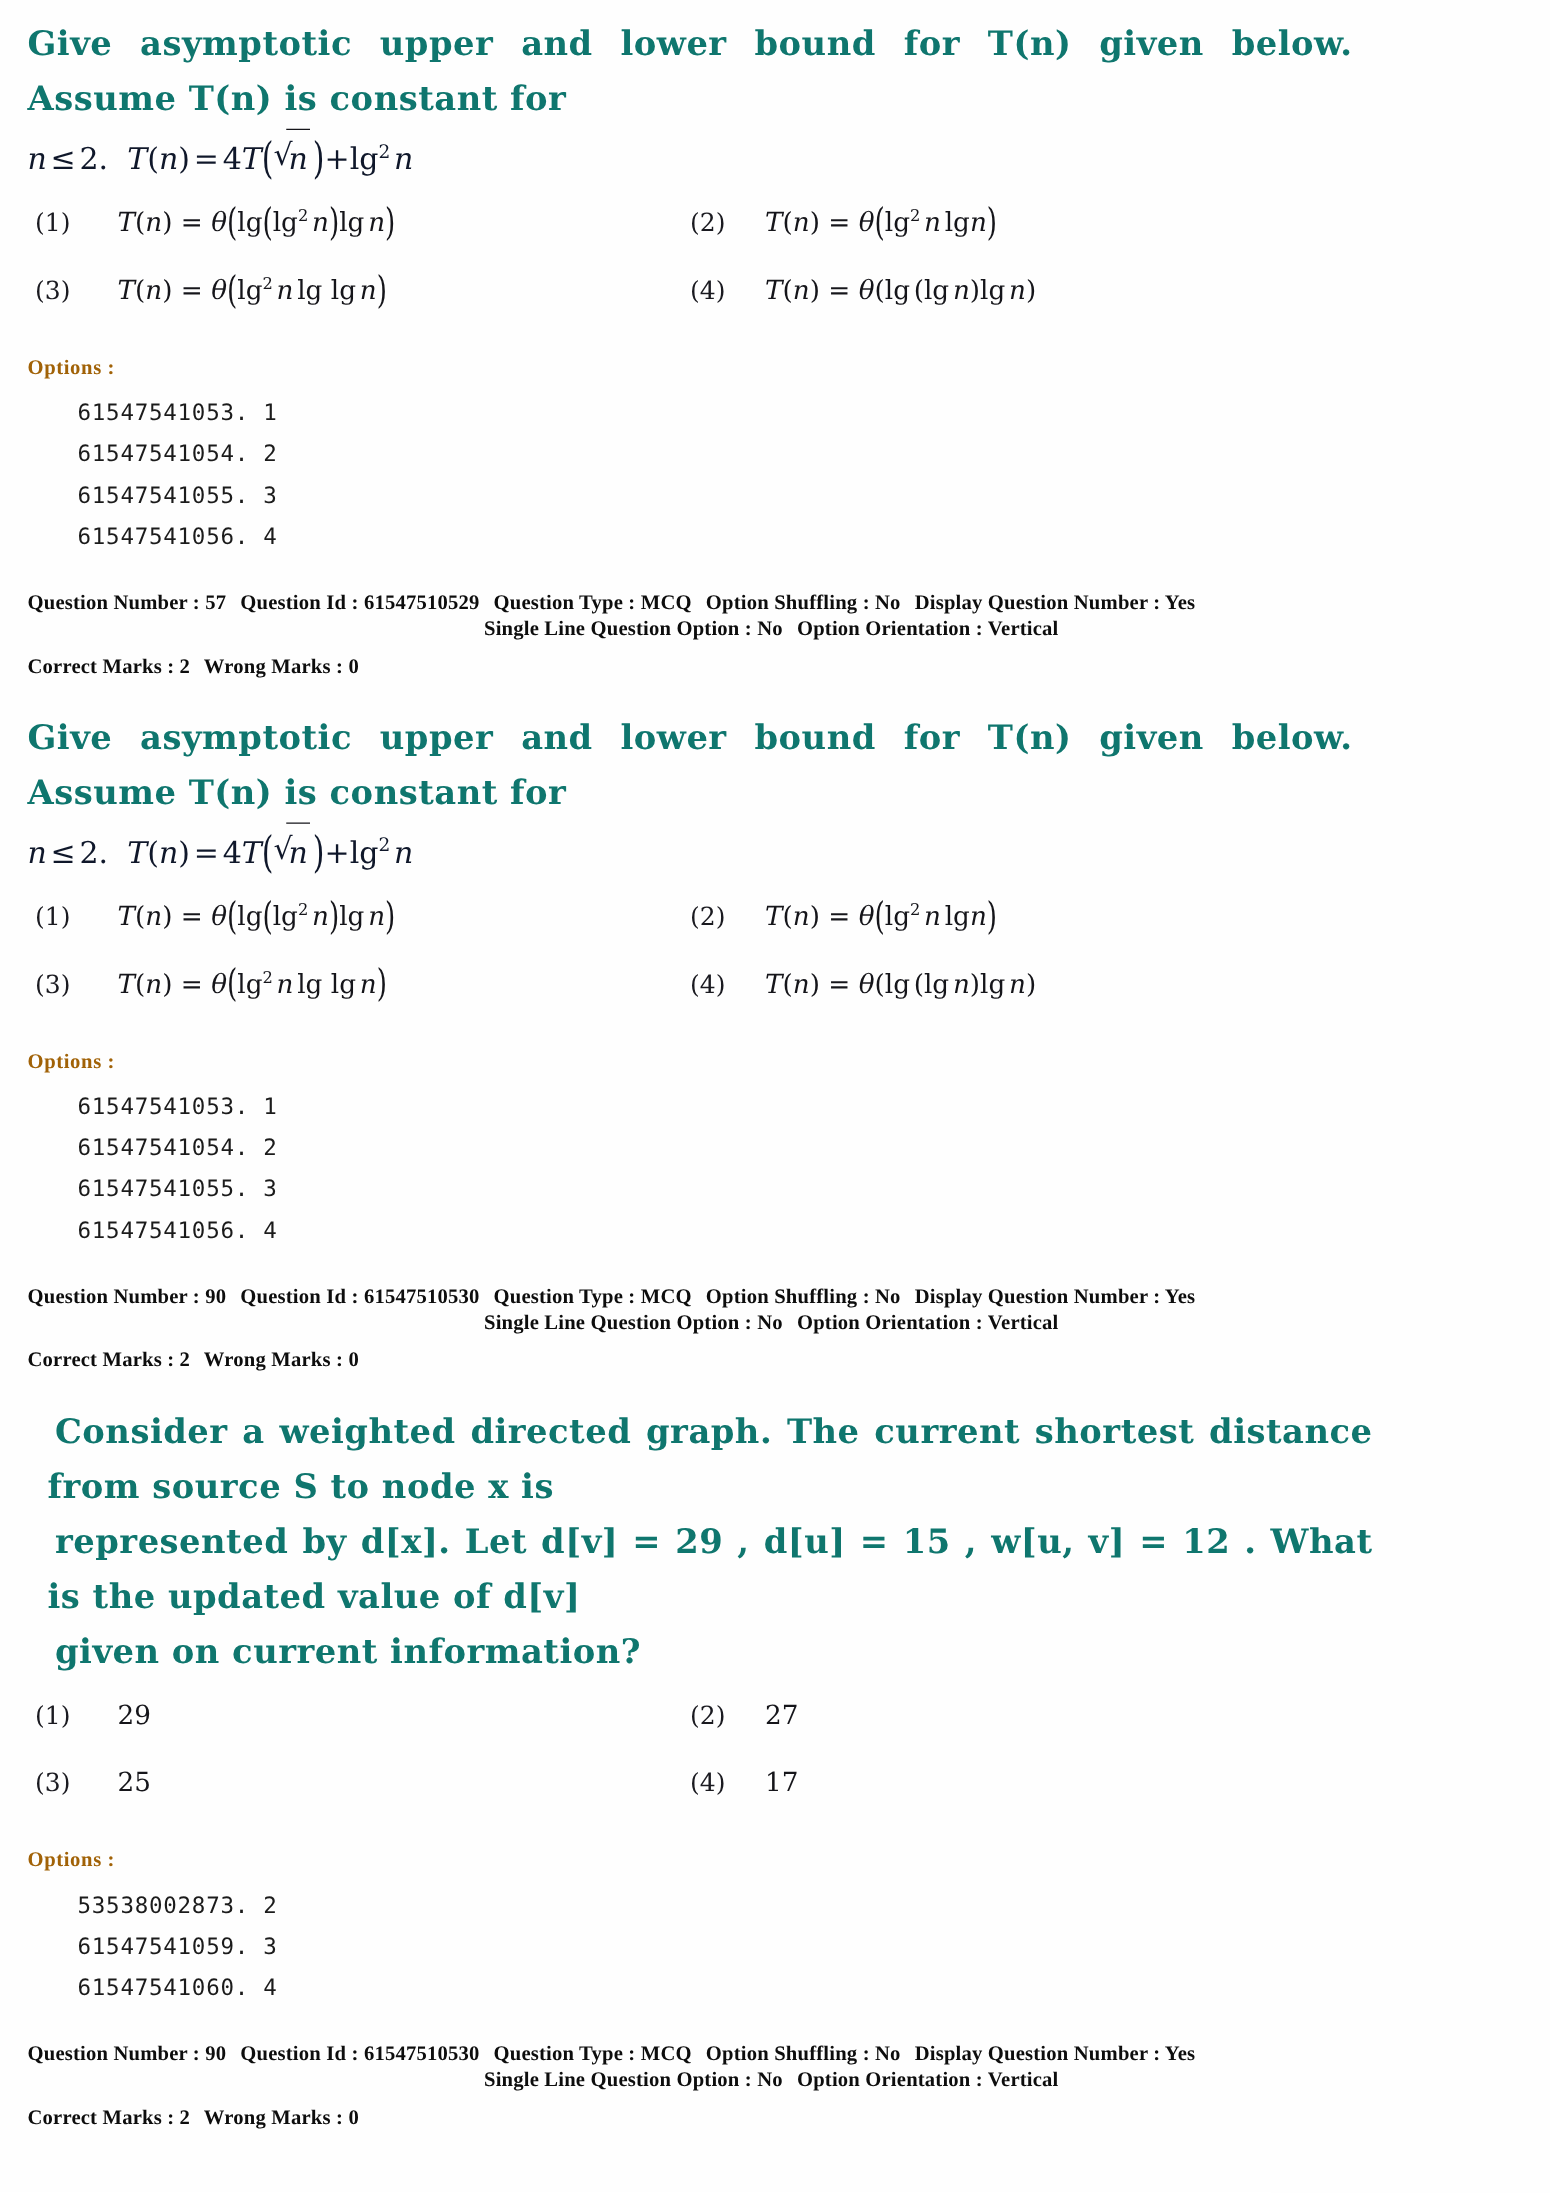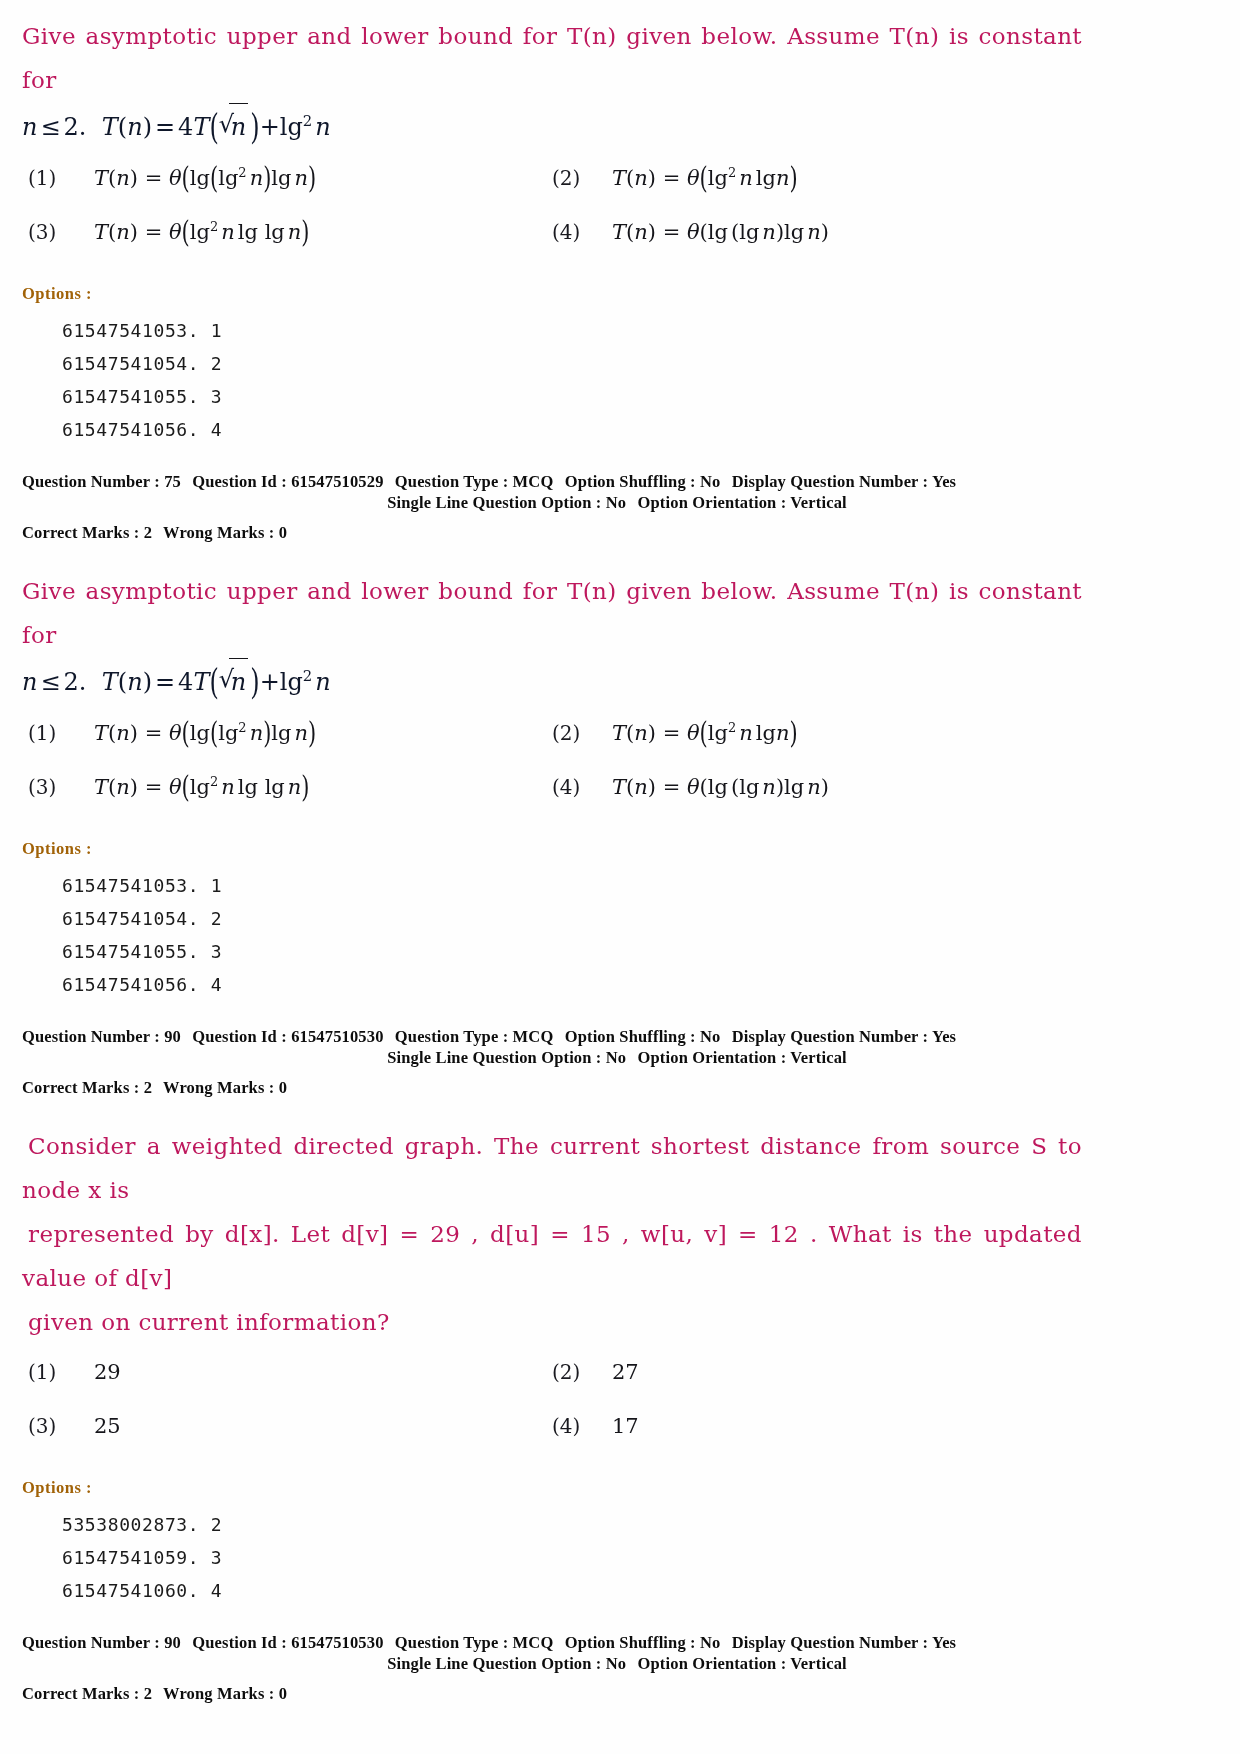--- a/index.html
+++ b/index.html
@@ -26,28 +26,29 @@
   .content {
     position: absolute;
     left: 22px;
     top: 14px;
     width: 1190px;
   }
 
   
   .qstatement {
     font-family: "DejaVu Serif", "Liberation Serif", serif;
-    font-size: 23px;
+    font-size: 27px;
     line-height: 44px;
     letter-spacing: 0.4px;
-    color: #be185d;
+    color: #0f766e;
     text-align: justify;
     width: 1060px;
-  }
-  .qstatement.indent { text-indent: 6px; }
+    font-weight: bold;
+  }
+  .qstatement.indent { text-indent: 6px; margin-left: 16px; }
   .mathline {
     font-family: "DejaVu Serif", "Liberation Serif", serif;
     font-size: 24px;
     line-height: 46px;
     color: #0f172a;
   }
   .mi { font-style: italic; font-family: "DejaVu Serif", "Liberation Serif", serif; }
   .mn { font-style: normal; }
   .mop { font-style: normal; }
   sup.pw { font-size: 0.62em; vertical-align: super; line-height: 0; }
@@ -193,21 +194,21 @@
         <div class="options-label">Options :</div>
         <div class="option-id">61547541053. 1</div>
         <div class="option-id">61547541054. 2</div>
         <div class="option-id">61547541055. 3</div>
         <div class="option-id">61547541056. 4</div>
       </div>
 
       <div class="meta">
         <div class="meta-line">
           <span>Question Number :</span>
-          <span>75</span><span class="sp"></span>
+          <span>57</span><span class="sp"></span>
           <span>Question Id :</span>
           <span>61547510529</span><span class="sp"></span>
           <span>Question Type :</span>
           <span>MCQ</span><span class="sp"></span>
           <span>Option Shuffling :</span>
           <span>No</span><span class="sp"></span>
           <span>Display Question Number :</span>
           <span>Yes</span>
         </div>
         <div class="meta-line second">

